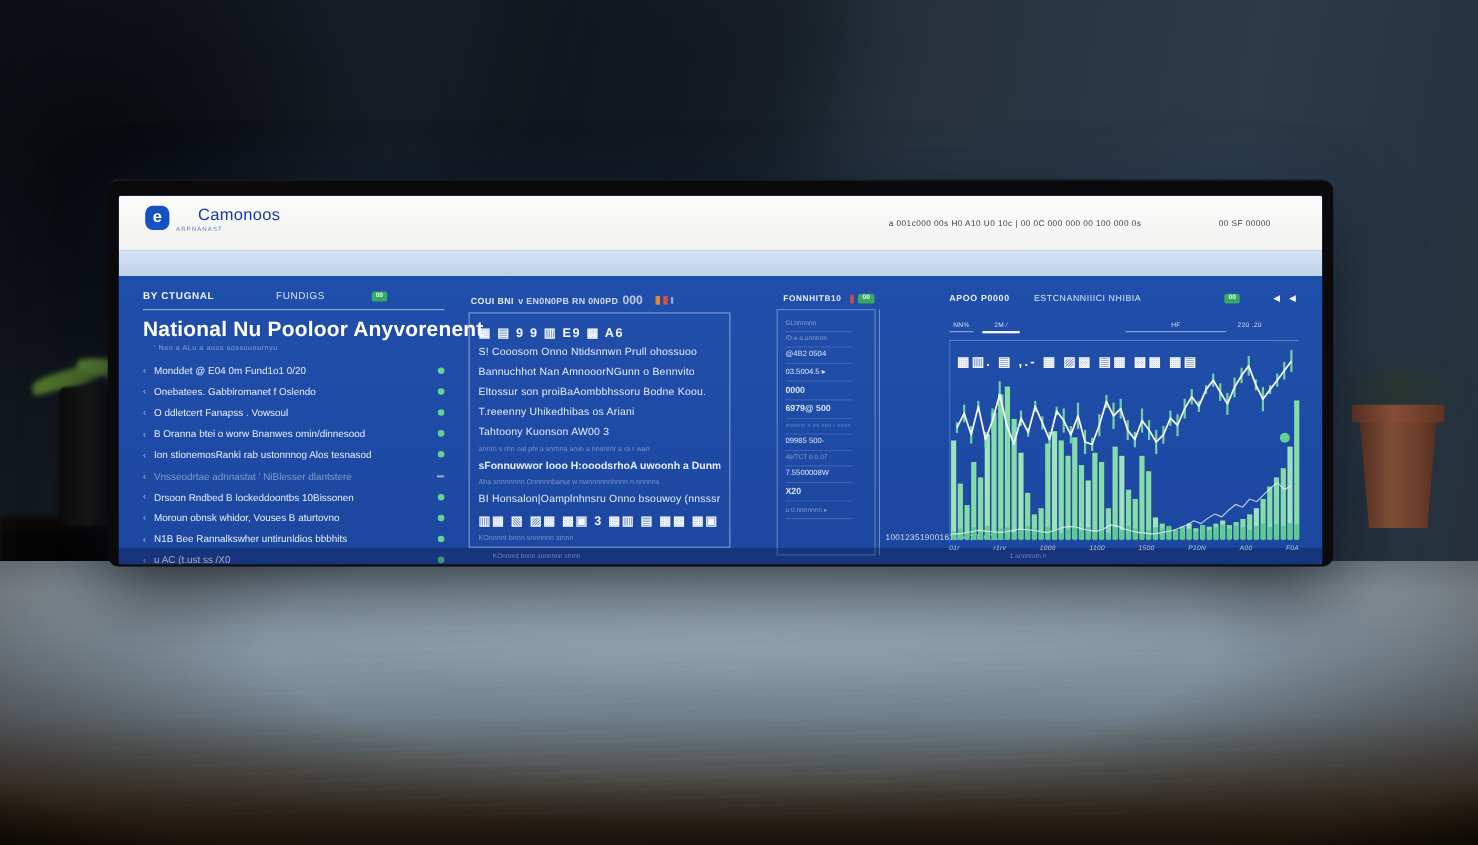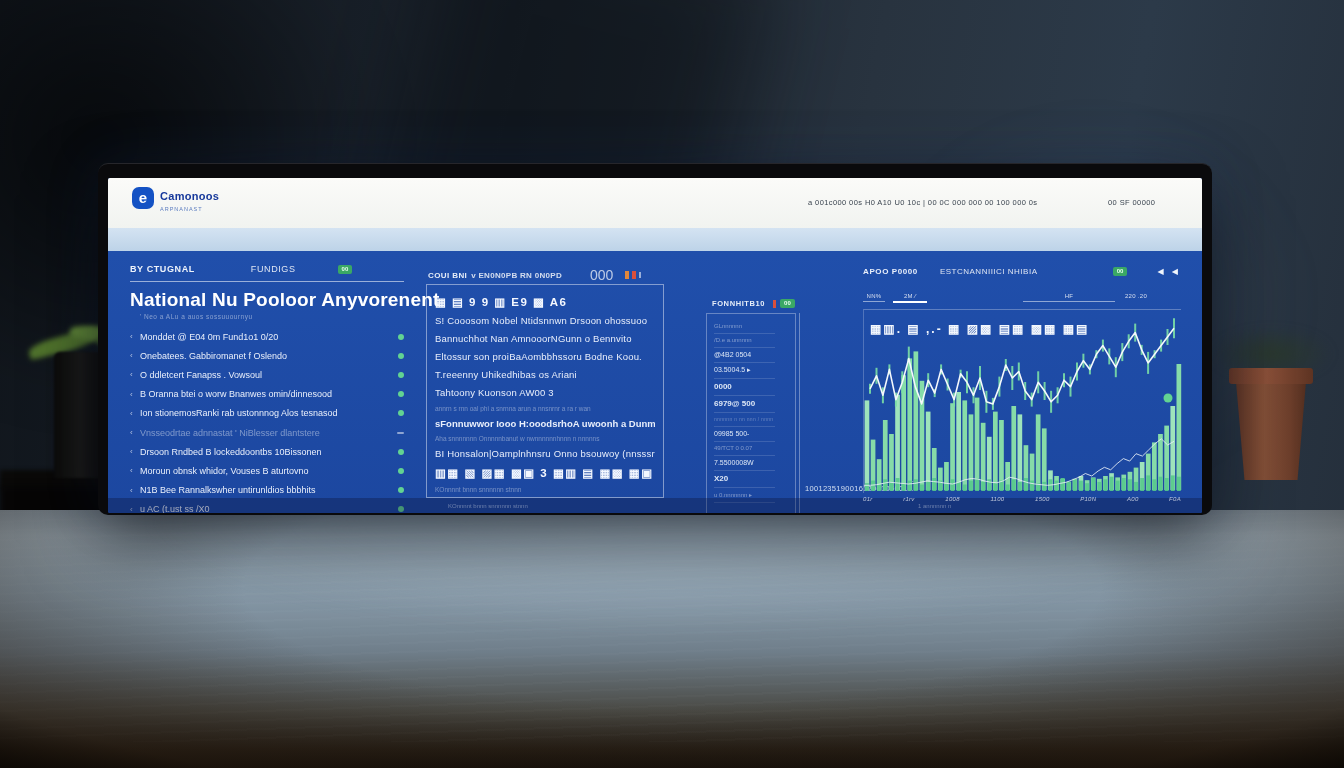--- a/index.html
+++ b/index.html
@@ -41,21 +41,21 @@
            background:#0a0a0c; border-top:1px solid #26262b;
            box-shadow:0 30px 70px rgba(0,0,0,.6), 0 0 55px rgba(30,70,150,.16);}
   .screen { position:absolute; left:10px; top:14px; width:1094px; height:335px; overflow:hidden;
            background:#1e4ca6; border-radius:2px;}
 
   .site-header { position:absolute; left:0; top:0; width:1094px; height:50px;
            background:linear-gradient(180deg,#fbfbf9,#f1f3f0);}
   .logo { position:absolute; left:24px; top:9px; display:flex; align-items:flex-start; gap:6px;}
   .logo-mark { width:22px; height:22px; border-radius:7px; background:#1452c4; color:#fff;
            font-weight:bold; font-size:15px; text-align:center; line-height:21px;}
-  .logo-word { color:#16389b; font-weight:bold; font-size:11px; letter-spacing:.3px; line-height:18px;}
+  .logo-word { color:#16389b; font-weight:normal; font-size:15px; letter-spacing:.3px; line-height:18px;margin-left:20px;}
   .logo-tag { color:#5b7cc0; font-size:5.5px; letter-spacing:1px; margin-top:1px;}
   .nav-center { position:absolute; left:140px; top:15px; width:300px;}
   .nav-center .l1 { font-size:8px; font-weight:bold; color:#3a444f; letter-spacing:.4px; white-space:nowrap;}
   .nav-center .l2 { font-size:5.5px; color:#96a4b2; margin-top:4px; letter-spacing:.3px; white-space:nowrap;}
   .nav-right { position:absolute; left:700px; top:20px; font-size:7.5px; color:#3a444f; letter-spacing:.4px; white-space:nowrap;}
   .nav-right2 { position:absolute; left:1000px; top:20px; font-size:7.5px; color:#3a444f; letter-spacing:.4px;text-align:center;}
 
   .subbar { position:absolute; left:0; top:50px; width:1094px; height:23px;
            background:linear-gradient(180deg,#d4e3f2,#bdd3e8);}
 
@@ -80,34 +80,34 @@
   .lp-bullet { font-size:8px; color:rgba(255,255,255,.65); width:10px; }
   .lp-text { font-size:9px; color:#e9effb; flex:1 1 auto; white-space:nowrap; overflow:hidden;}
   .lp-item.dim .lp-text { color:rgba(255,255,255,.42); }
   .lp-dot { width:6px; height:6px; border-radius:50%; background:#62d392; margin-left:6px; flex:0 0 auto;}
   .lp-item.dim .lp-dot { width:7px; height:2px; border-radius:1px; background:rgba(255,255,255,.5);}
 
   .mid-panel { position:absolute; left:318px; top:0; width:238px; height:262px;}
   .mp-head { position:absolute; top:16px; left:2px; width:236px; display:flex; align-items:center; white-space:nowrap;}
   .mp-h1 { font-size:8px; font-weight:bold; color:#e6edf8; letter-spacing:.4px;}
   .mp-h2 { font-size:8px; color:rgba(255,255,255,.8); margin-left:4px; letter-spacing:.3px;font-weight:bold;}
-  .mp-h3 { font-size:14px; color:rgba(255,255,255,.7); margin-left:28px;}
+  .mp-h3 { font-size:11px; color:rgba(255,255,255,.7); margin-left:4px;font-weight:bold;}
   .mp-flags { display:flex; gap:3px; margin-left:12px; align-items:center;}
   .flag-a { width:4px; height:8px; background:#e0873c;}
   .flag-b { width:4px; height:8px; background:#d9503e;}
   .flag-c { width:2px; height:6px; background:rgba(255,255,255,.55);}
   .mp-box { position:absolute; top:33px; left:0; width:238px; height:214px;
            border:1px solid rgba(255,255,255,.45); padding:8px 8px 4px 8px;}
   .mp-line { color:#e8eefb; white-space:nowrap; overflow:hidden;}
   .mp-line.bold { font-size:11.5px; font-weight:bold; letter-spacing:1.5px; color:#f4f8ff; margin:2px 0 6px;}
   .mp-line.normal { font-size:9.5px; margin:0 0 7px; letter-spacing:.2px;}
   .mp-line.normal2 { font-size:9.5px; font-weight:bold; margin:4px 0 6px;}
   .mp-line.dim { font-size:6.5px; color:rgba(255,255,255,.38); margin:2px 0 6px;}
 
-  .side-panel { position:absolute; left:592px; top:0; width:102px; height:332px;margin-top:32px;}
+  .side-panel { position:absolute; left:592px; top:0; width:102px; height:332px;}
   .sp-head { position:absolute; top:16px; left:12px; display:flex; align-items:center; white-space:nowrap;}
   .sp-title { font-size:7.5px; font-weight:bold; color:#e6edf8; letter-spacing:.6px;}
   .sp-red { width:3px; height:8px; background:#d9503e; margin-left:8px;}
   .sp-badge { margin-left:4px;}
   .sp-box { position:absolute; top:30px; left:6px; width:90px; height:224px;
            border:1px solid rgba(255,255,255,.32); padding:6px 20px 2px 7px;}
   .sp-scroll { position:absolute; top:30px; left:99px; width:1px; height:224px; background:rgba(255,255,255,.35);}
   .sp-row { color:#dce6f5; white-space:nowrap; overflow:hidden; border-bottom:1px solid rgba(255,255,255,.14);
            padding:3px 0 4px;}
   .sp-row.dim { font-size:6px; color:rgba(255,255,255,.42);}
@@ -249,21 +249,21 @@
             <span class="mp-h2">v EN0N0PB  RN 0N0PD</span>
             <span class="mp-h3">000</span>
             <span class="mp-flags">
               <span class="flag-a"></span>
               <span class="flag-b"></span>
               <span class="flag-c"></span>
             </span>
           </div>
           <div class="mp-box" id="mp-box">
               <div class="mp-line bold">▦ ▤ 9 9 ▥   E9 ▩ A6</div>
-              <div class="mp-line normal">S! Cooosom Nobel Ntidsnnwn Drsoon ohossuoo</div>
+              <div class="mp-line normal">S! Cooosom Onno Ntidsnnwn Prull ohossuoo</div>
               <div class="mp-line normal">Bannuchhot Nan AmnooorNGunn o Bennvito</div>
               <div class="mp-line normal">Eltossur son proiBaAombbhssoru  Bodne Koou.</div>
               <div class="mp-line normal">T.reeenny Uhikedhibas os Ariani</div>
               <div class="mp-line normal">Tahtoony Kuonson  AW00 3</div>
               <div class="mp-line dim">annrn s rnn oal phi a snrnna arun a nnsnrnr  a  ra r wan</div>
               <div class="mp-line normal2">sFonnuwwor Iooo   H:ooodsrhoA uwoonh a   Dunmnnns</div>
               <div class="mp-line dim">Aha snnnnnnn Onnnnnbanut w nwnnnnnnhnnn n nnnnns</div>
               <div class="mp-line normal">BI Honsalon|Oamplnhnsru Onno bsouwoy  (nnsssr</div>
               <div class="mp-line bold">▥▦ ▧ ▨▦ ▩▣ 3 ▦▥ ▤ ▦▩ ▦▣ F0I</div>
               <div class="mp-line dim">KOnnnnt bnnn snnnnnn   stnnn</div>

